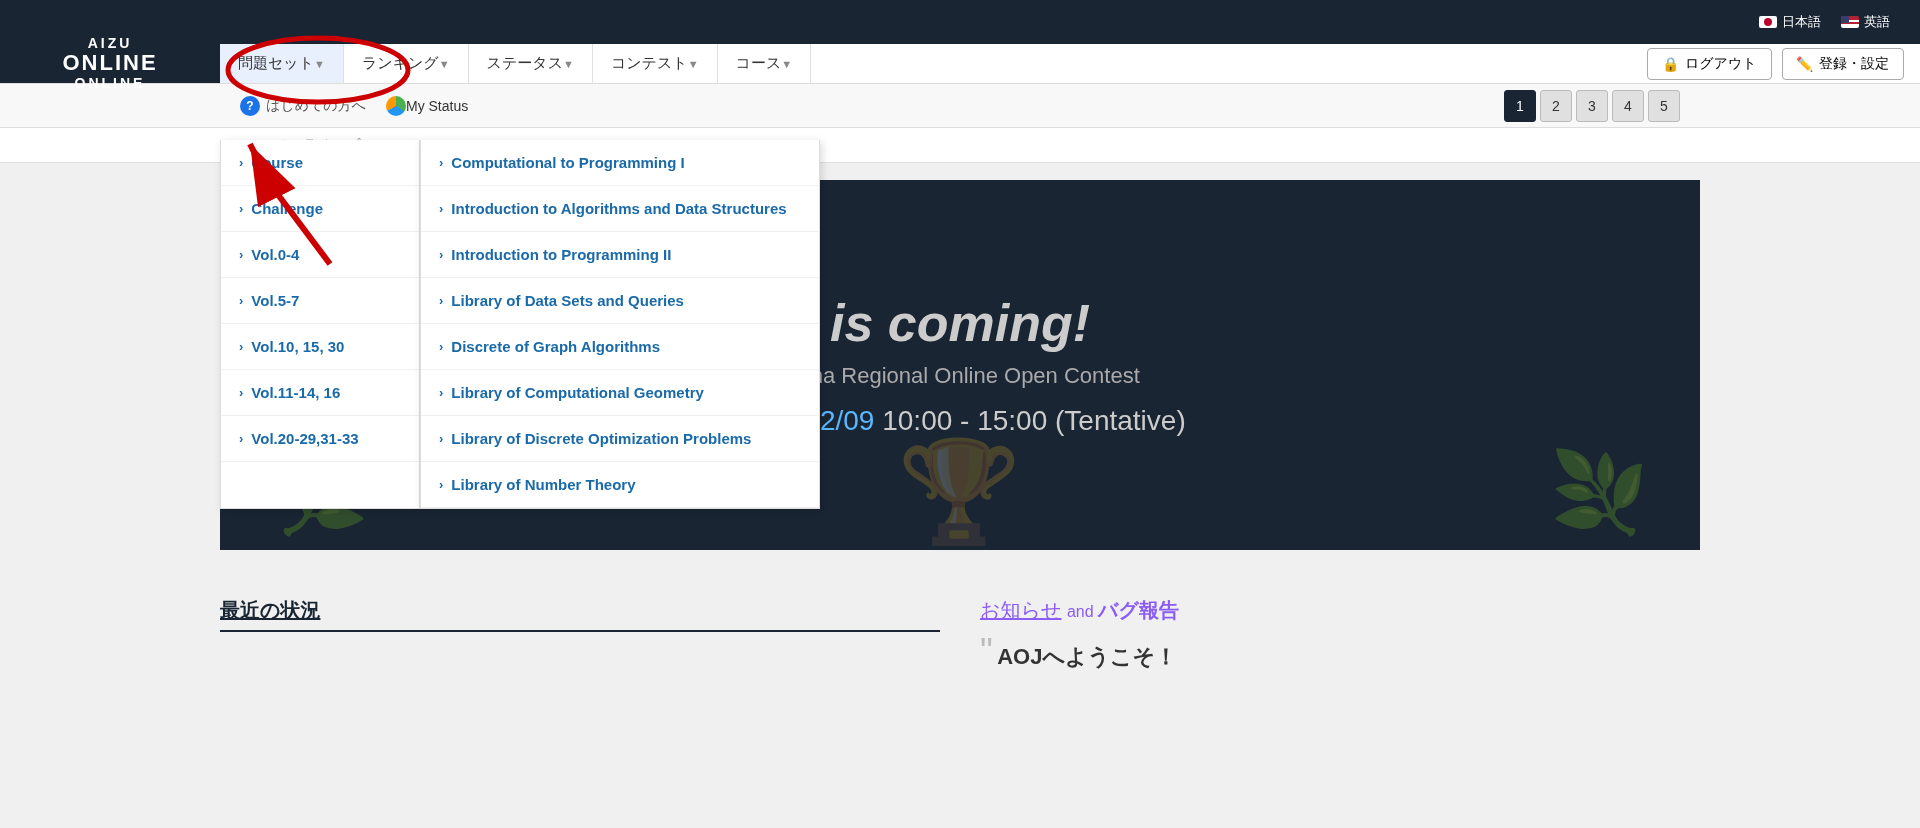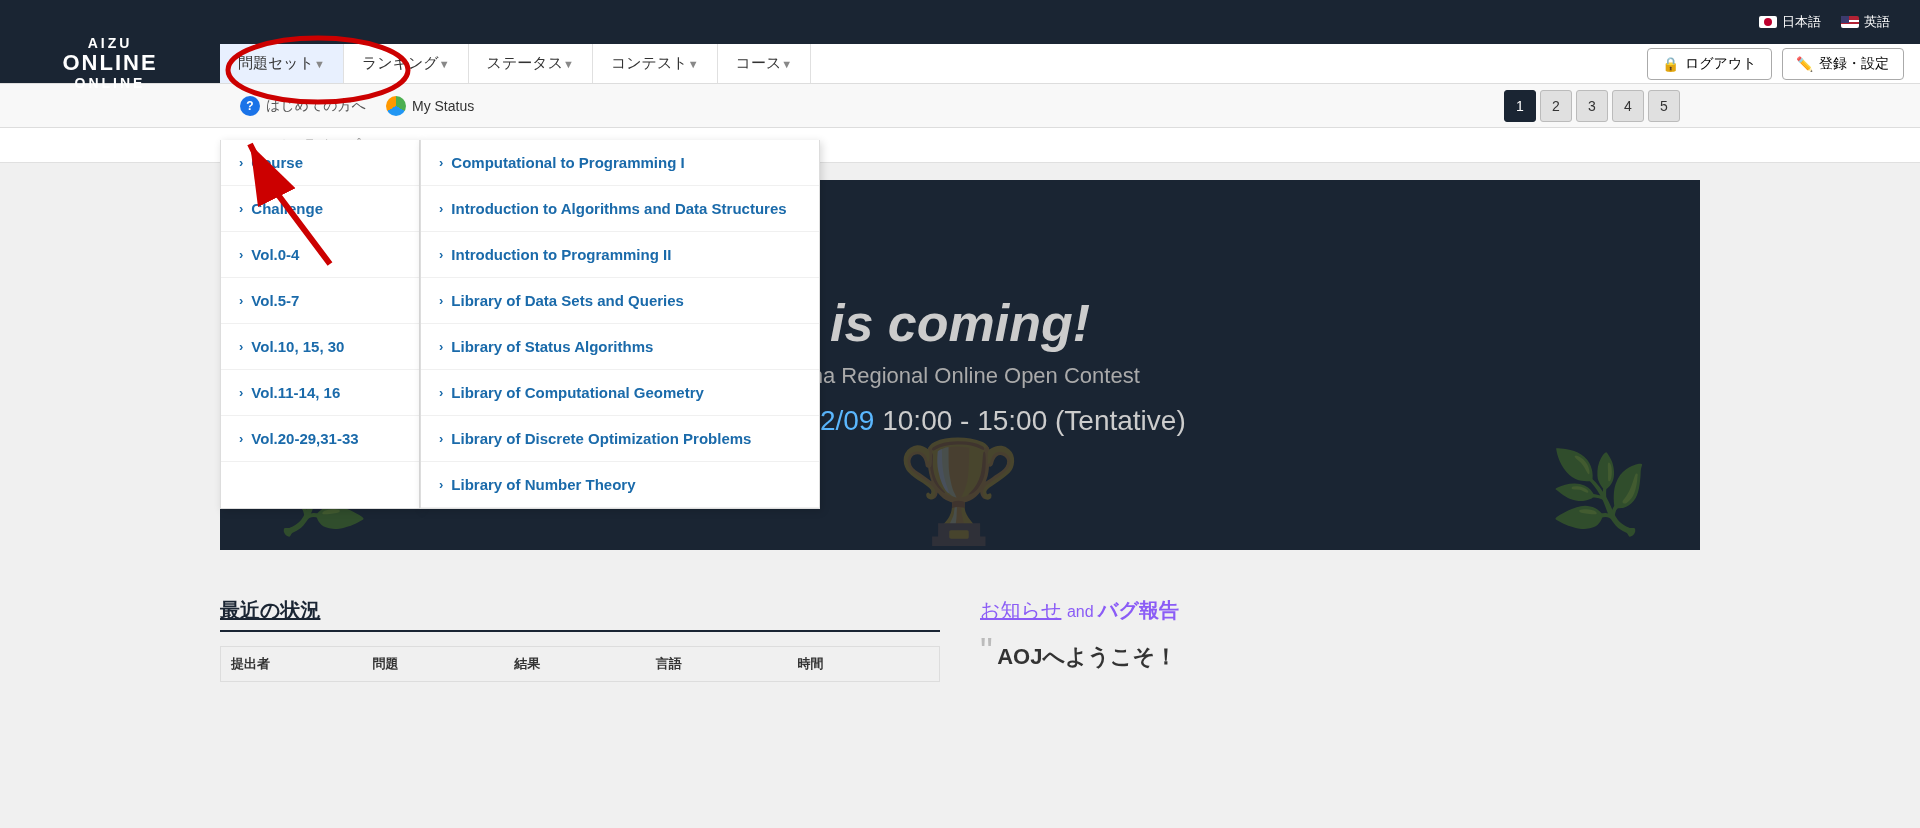--- a/index.html
+++ b/index.html
@@ -126,21 +126,21 @@
       color: #fff;
       border-radius: 50%;
       align-items: center;
       justify-content: center;
       font-size: 12px;
       font-weight: bold;
     }
     .mystatus-link {
       display: flex;
       align-items: center;
-      gap: 6px;
+      gap: 0;
       font-size: 14px;
       color: #333;
       cursor: pointer;
       font-weight: 500;
     }
     .mystatus-icon {
       width: 20px; height: 20px;
       border-radius: 50%;
       background: conic-gradient(#4caf50 0deg 120deg, #2196f3 120deg 240deg, #ff9800 240deg 360deg);
     }
@@ -386,21 +386,21 @@
       <div class="dd-item">
         <span class="dd-chevron">›</span>
         <span>Introduction to Programming II</span>
       </div>
       <div class="dd-item">
         <span class="dd-chevron">›</span>
         <span>Library of Data Sets and Queries</span>
       </div>
       <div class="dd-item">
         <span class="dd-chevron">›</span>
-        <span>Library of Status Algorithms</span>
+        <span>Discrete of Graph Algorithms</span>
       </div>
       <div class="dd-item">
         <span class="dd-chevron">›</span>
         <span>Library of Computational Geometry</span>
       </div>
       <div class="dd-item">
         <span class="dd-chevron">›</span>
         <span>Library of Discrete Optimization Problems</span>
       </div>
       <div class="dd-item">
@@ -456,27 +456,20 @@
     </div>
   </div>
   <div style="position:absolute; bottom:10px; left:50px; font-size:80px; opacity:0.35; color:#aaa;">🌿</div>
   <div style="position:absolute; bottom:0; left:50%; transform:translateX(-50%); font-size:100px; opacity:0.2; color:#aaa;">🏆</div>
   <div style="position:absolute; bottom:10px; right:50px; font-size:80px; opacity:0.35; color:#aaa; transform:scaleX(-1);">🌿</div>
 </div>
 
 <div class="bottom-section">
   <div class="bottom-left">
     <div class="section-title">最近の状況</div>
-    <div class="table-header">
-      <div class="th">提出者</div>
-      <div class="th">問題</div>
-      <div class="th">結果</div>
-      <div class="th">言語</div>
-      <div class="th">時間</div>
-    </div>
   </div>
   <div class="bottom-right">
     <div class="notice-title">
       <span style="text-decoration:underline; font-size:20px;">お知らせ</span>
       <span style="font-size:16px;"> and </span>
       <strong style="font-size:20px;">バグ報告</strong>
     </div>
     <div>
       <span style="font-size:36px; color:#bbb; line-height:1;">"</span>
       <span style="font-size:22px; color:#333; font-weight:bold;margin-top:24px;">AOJへようこそ！</span>

